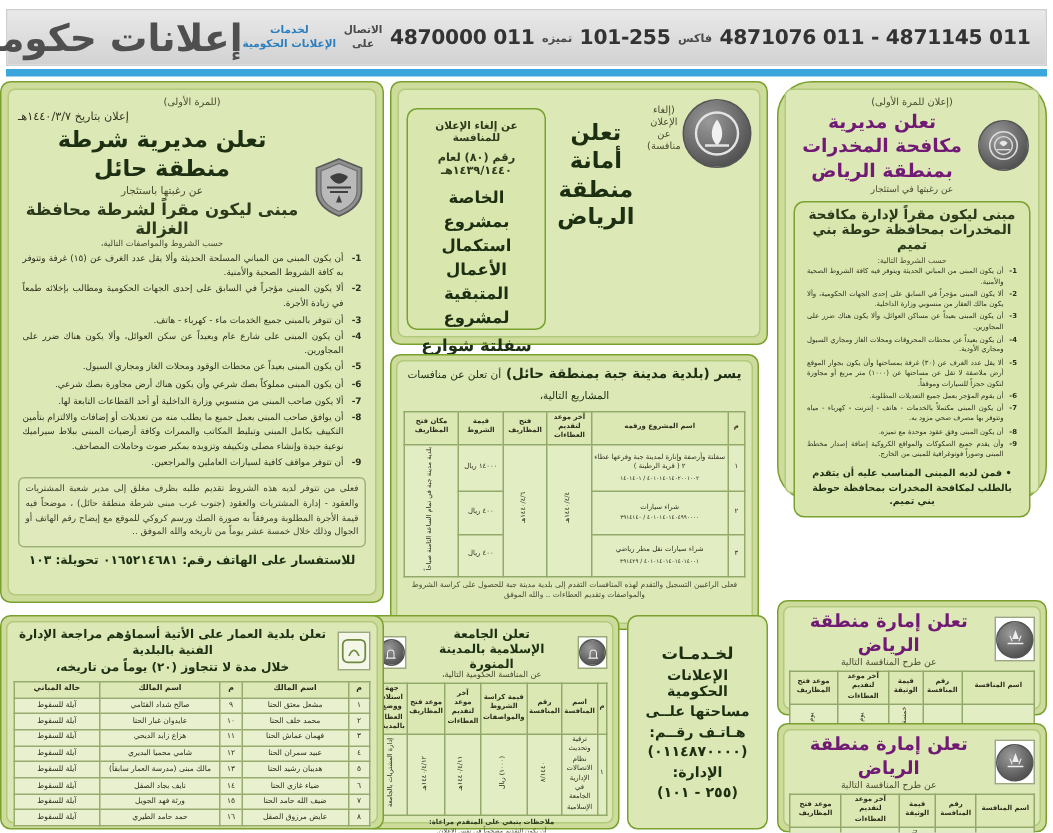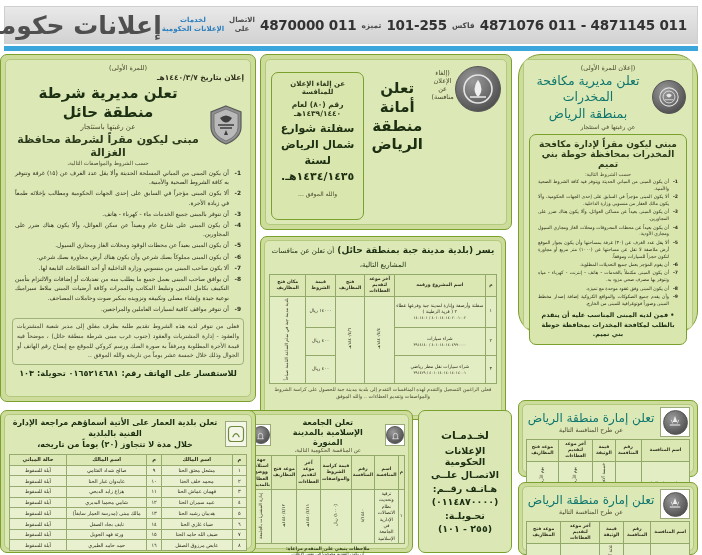--- a/index.html
+++ b/index.html
@@ -59,23 +59,23 @@
   }
   .card-plain {
     background:#d9e6ae;
     border:1.5px solid #7aa02e;
     border-radius:7px;
     padding:5px 6px;
   }
   .note-sm { font-size:5px; line-height:1.45; color:#4a4a34; }
 
   .hdr-sub   { font-size:6.5px; color:#4a4a2e; text-align:center; }
-  .hdr-date  { font-size:7.5px; color:#33331f; text-align:right; font-weight:bold; }
+  .hdr-date  { font-size:7.5px; color:#33331f; text-align:left; font-weight:normal; }
   .hdr-main  { font-size:15px; font-weight:bold; color:#1d2f12; text-align:center; line-height:1.25; }
-  .hdr-main2 { font-size:12.5px; font-weight:normal; color:#0f766e; text-align:center; line-height:1.3; }
+  .hdr-main2 { font-size:12.5px; font-weight:bold; color:#701a75; text-align:center; line-height:1.3; }
   .hdr-mid   { font-size:8.5px; color:#2c3a1c; text-align:center; font-weight:bold; }
   .hdr-small { font-size:6px; color:#4a4a2e; text-align:center; }
 
   .logo-badge {
     width:36px; height:40px; flex:0 0 auto;
     display:flex; align-items:center; justify-content:center;
   }
   .seal {
     width:34px;height:34px;border-radius:50%;
     background:radial-gradient(circle at 38% 32%,#9a9a9a,#616161 60%,#3b3b3b);
@@ -304,20 +304,21 @@
                 <path d="M6 18 h12" stroke="#e3e3e3" stroke-width="1.2"></path>
               </svg>
             </div>
           </div>
           <div class="hdr-sub" style="margin-top:3px;">(إلغاء الإعلان عن منافسة)</div>
           <div class="hdr-main" style="margin-top:13px;">تعلن أمانة منطقة الرياض</div>
 
           <div class="card-plain" style="margin-top:6px;width:100%;padding:7px 8px;">
             <div class="center" style="font-size:7px;font-weight:bold;color:#2d3a1c;">عن إلغاء الإعلان للمنافسة</div>
             <div class="center" style="font-size:7.5px;font-weight:bold;color:#2d3a1c;margin-top:4px;">رقم (٨٠) لعام ١٤٣٩/١٤٤٠هـ</div>
+            <div class="center" style="font-size:11px;font-weight:bold;color:#1d2f12;margin-top:6px;line-height:1.45;">الخاصة بمشروع استكمال الأعمال المتبقية لمشروع</div>
             <div class="center" style="font-size:11px;font-weight:bold;color:#1d2f12;margin-top:3px;line-height:1.45;">سفلتة شوارع شمال الرياض لسنة ١٤٣٤/١٤٣٥هـ.</div>
             <div class="center" style="font-size:6px;color:#4a4a2e;margin-top:5px;">والله الموفق ...</div>
           </div>
         </div>
       </div>
 
       <div class="card" style="position:absolute;top:182px;left:0;right:6px;height:184px;padding:3px;">
         <div class="card-inner" style="height:100%;padding:3px 4px;">
           <div class="center" style="font-size:9px;font-weight:bold;color:#1d2f12;line-height:1.5;">
             <span>يسر</span>
@@ -368,24 +369,24 @@
           </table>
           <div class="note-sm center" style="margin-top:2px;">فعلى الراغبين التسجيل والتقدم لهذه المنافسات التقدم إلى بلدية مدينة جبة للحصول على كراسة الشروط والمواصفات وتقديم العطاءات .. والله الموفق</div>
         </div>
       </div>
 
       <div style="position:absolute;top:356px;left:0;right:0;bottom:0;display:flex;gap:5px;">
         <div style="flex:0 0 94px;border-radius:24px;">
           <div class="contact-card">
             <div class="l1">لخـدمـات</div>
             <div class="l2">الإعلانات الحكومية</div>
-            <div class="l2">الاتصـال علــى</div>
+            <div class="l2">مساحتها علــى</div>
             <div class="l2">هـاتـف رقــم:</div>
             <div class="l2">(٠١١٤٨٧٠٠٠٠)</div>
-            <div class="l2">تحـويلـة:</div>
+            <div class="l2">الإدارة:</div>
             <div class="l2">(٢٥٥ - ١٠١)</div>
           </div>
         </div>
 
         <div style="flex:1 1 auto;">
           <div class="card" style="height:100%;padding:3px;">
             <div class="card-inner" style="height:100%;padding:2px 3px;">
               <div style="display:flex;align-items:center;gap:16px;">
                 <div class="seal-sq" style="width:22px;height:22px;">
                   <div class="seal" style="width:18px;height:18px;">

